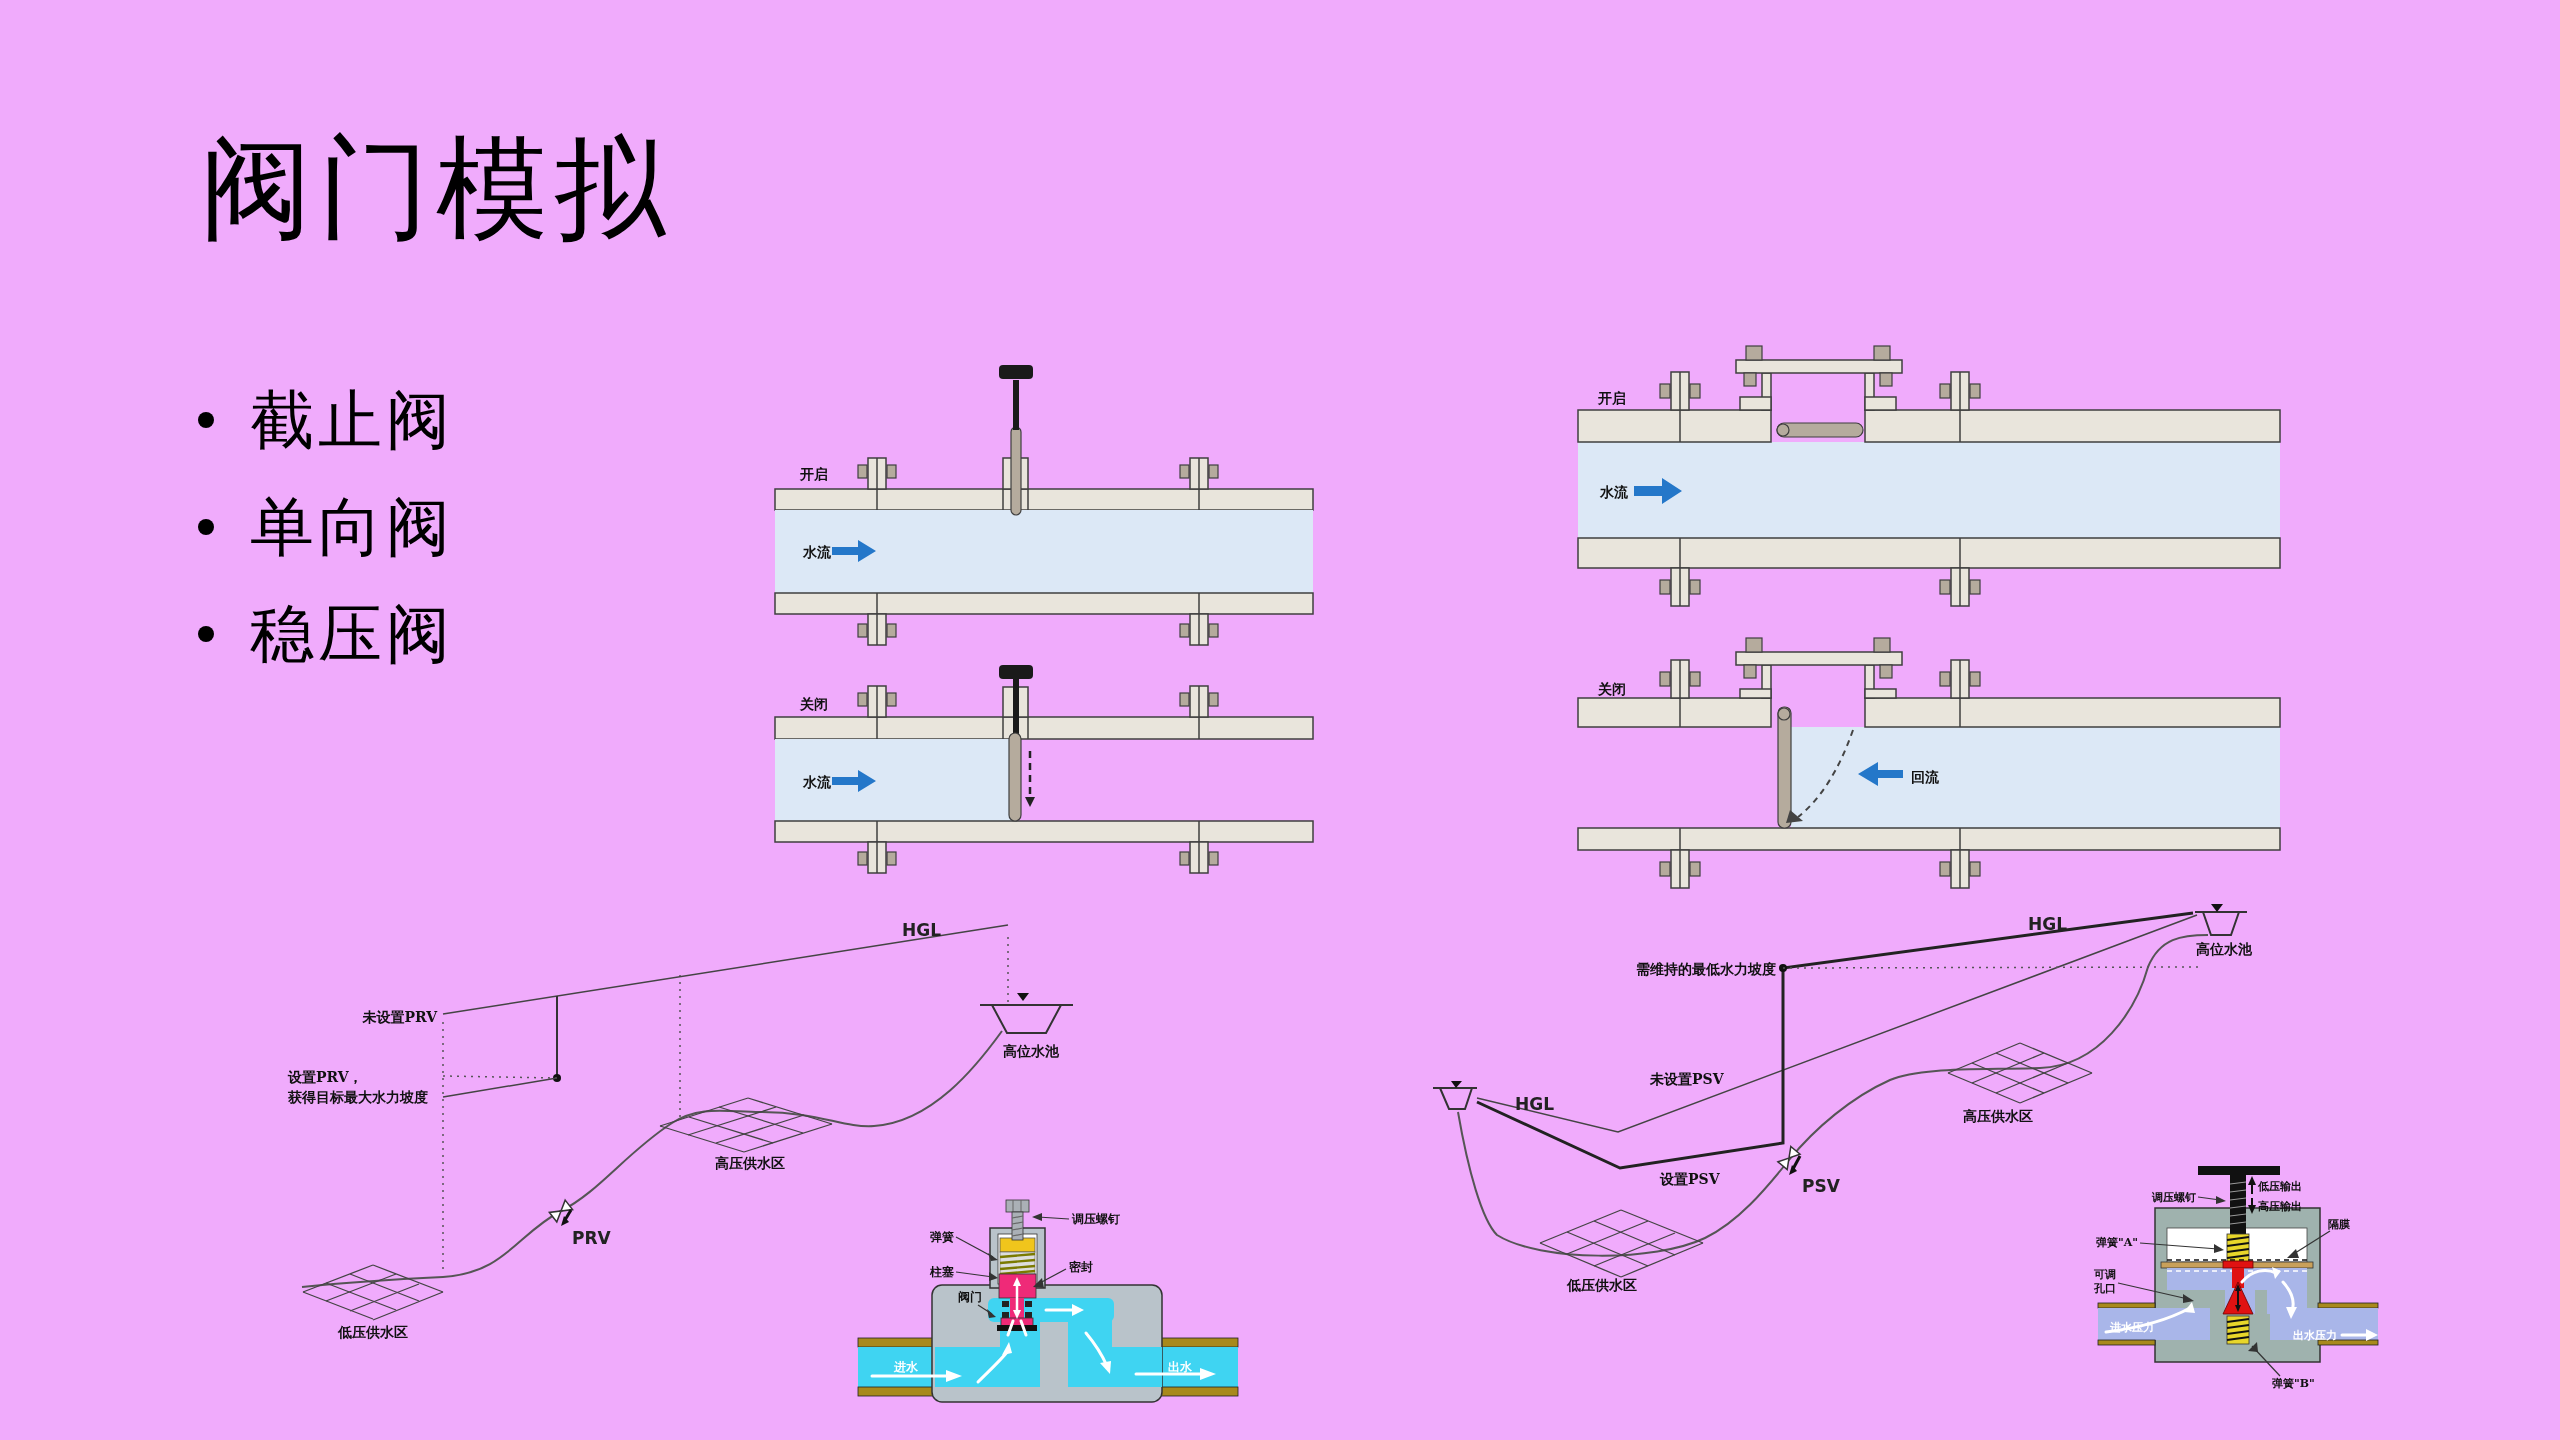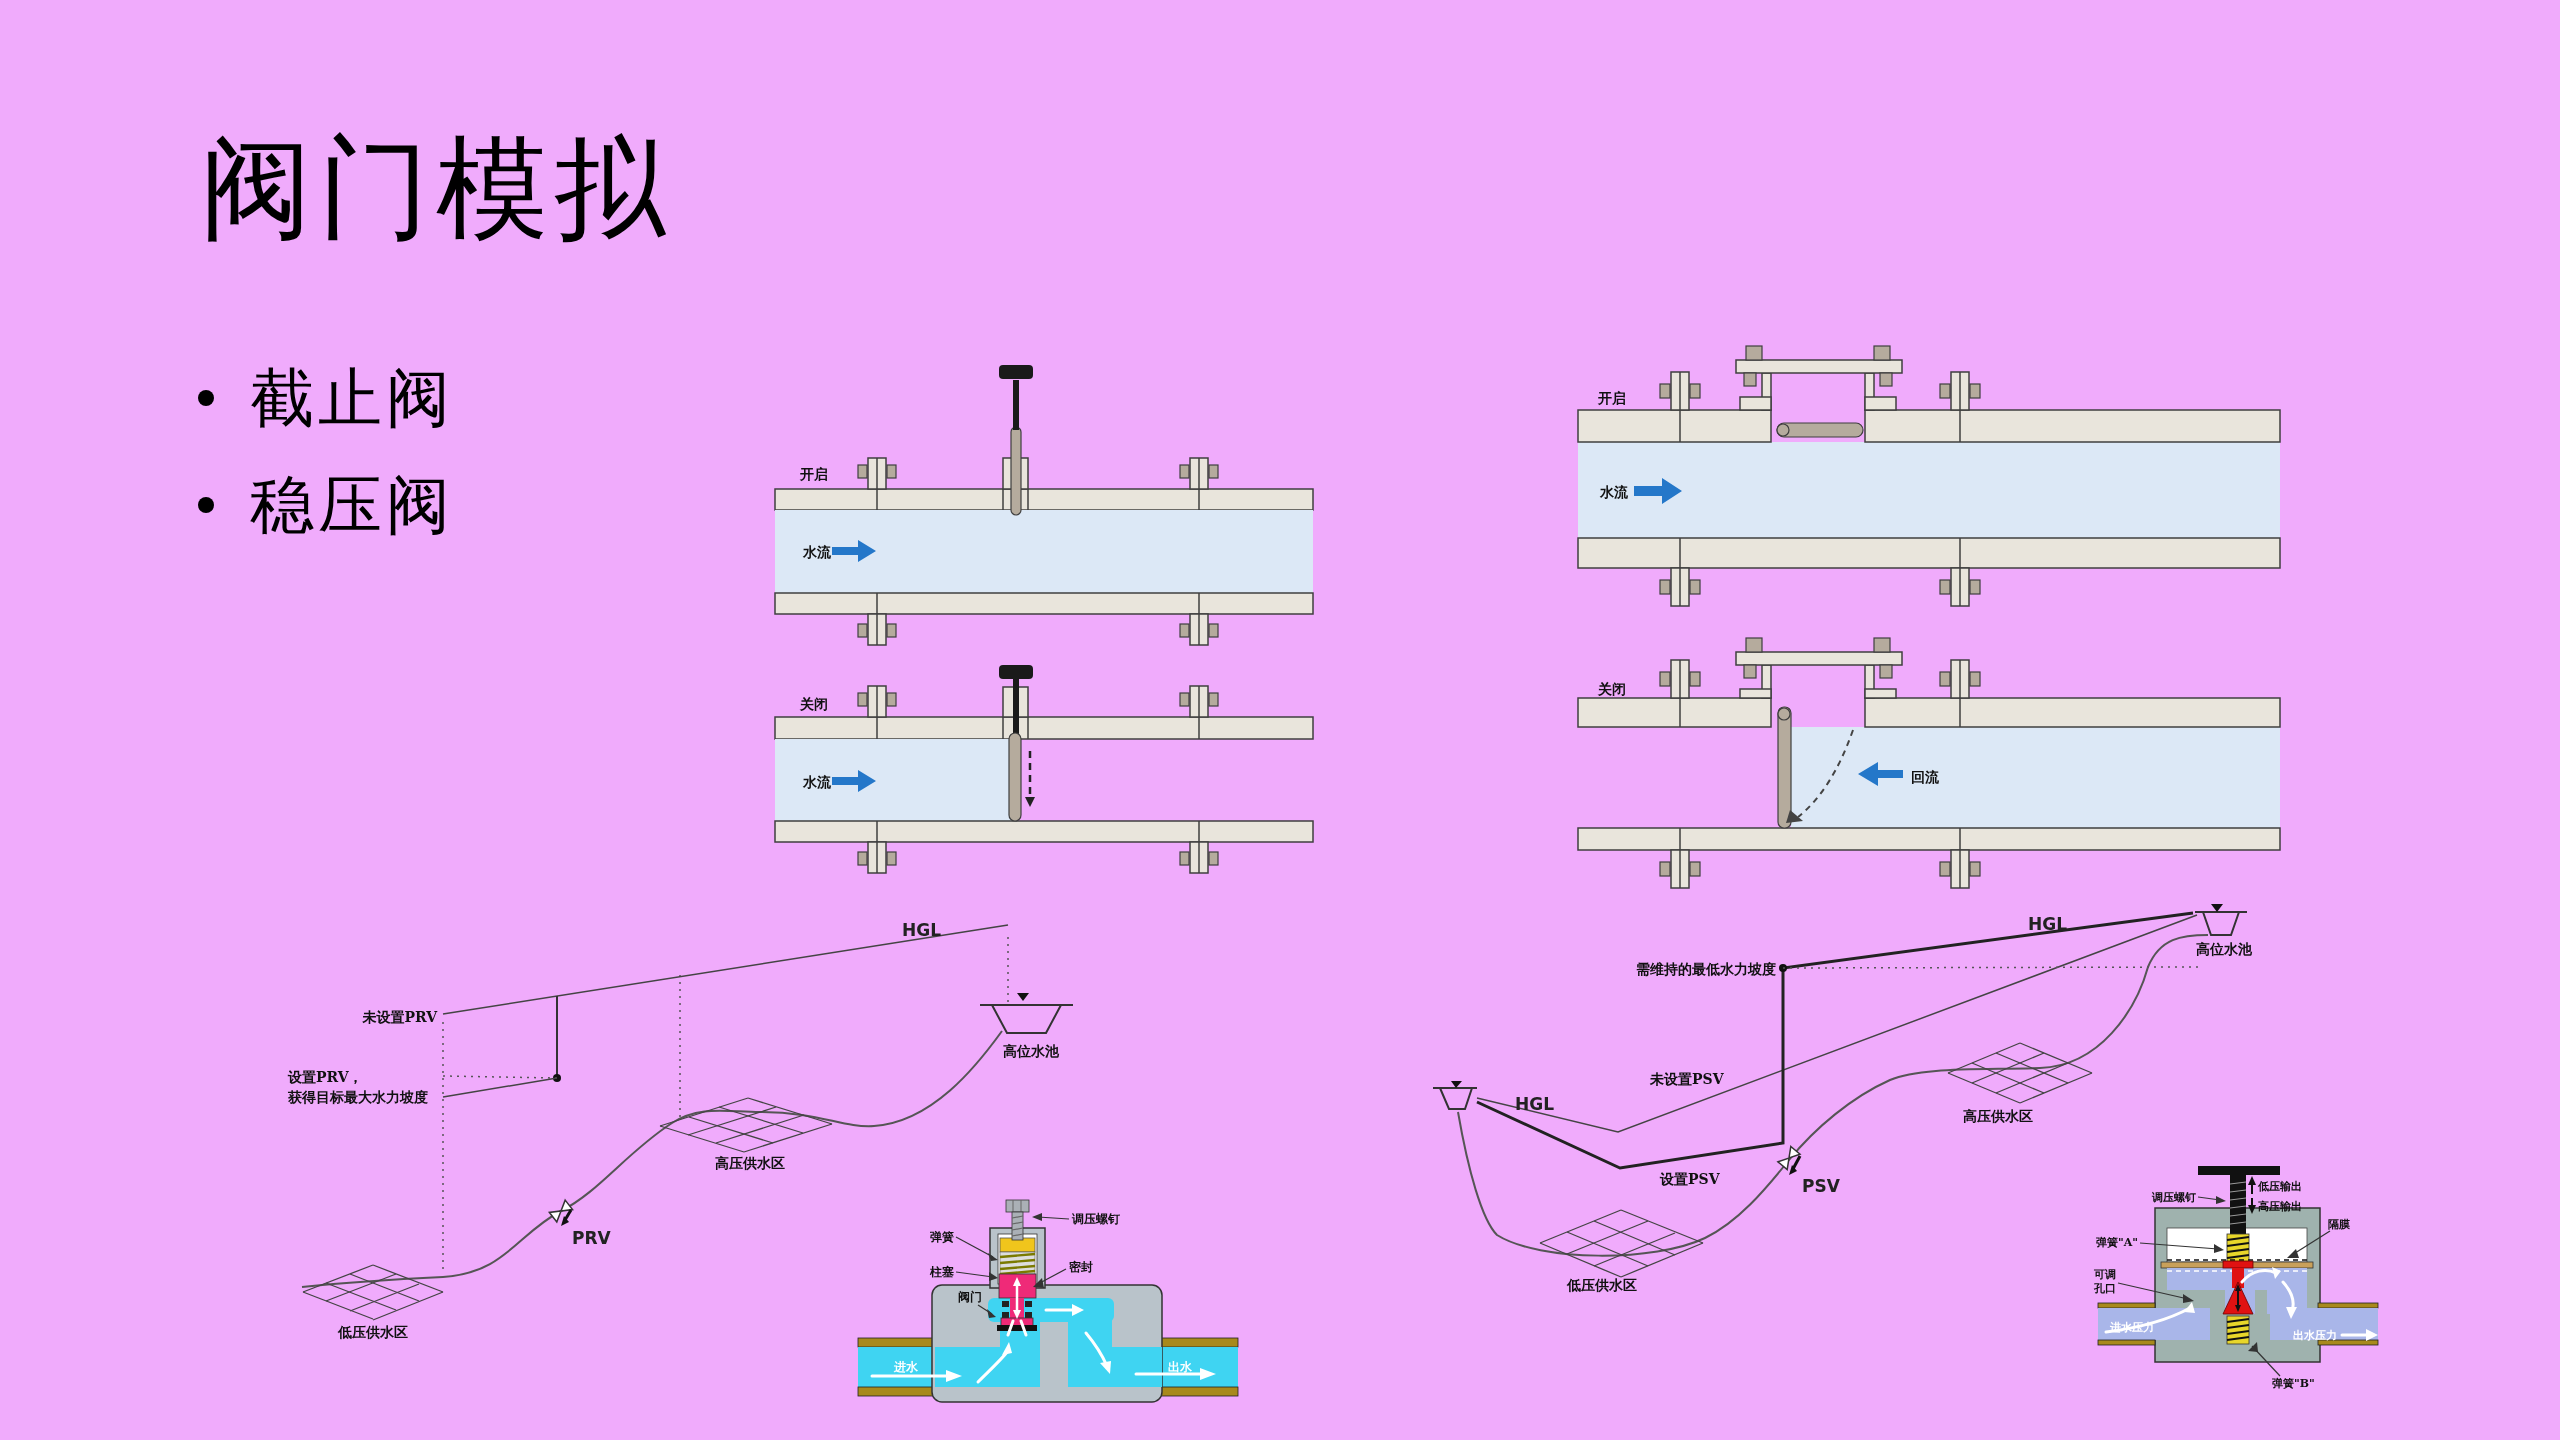--- a/index.html
+++ b/index.html
@@ -1,21 +1,21 @@
 <!DOCTYPE html>
 <html><head>
 <meta charset="utf-8">
 <style>
   * { margin:0; padding:0; box-sizing:border-box; }
   html,body { background:#fff; }
   .slide { position:relative; width:2560px; height:1440px; background:#f0abfc; overflow:hidden;
            font-family:"DejaVu Serif","Liberation Serif",serif; }
   .title { position:absolute; left:200px; top:124px; font-size:112px; line-height:1.15;
            color:#000; letter-spacing:6px; font-weight:400; }
-  .bullets { position:absolute; left:196px; top:366px; list-style:none; }
+  .bullets { position:absolute; left:196px; top:388px; list-style:none; }
   .bullets li { display:flex; align-items:center; height:64px; margin-bottom:43px; }
   .bullets .dot { width:16px; height:16px; border-radius:50%; background:#000; margin:0 36px 0 2px; flex:none; }
   .bullets .btxt { font-size:64px; color:#000; letter-spacing:4px; white-space:nowrap; }
   .dg { position:absolute; }
   svg text { user-select:none; }
   .w   { fill:#e9e5dc; stroke:#3f3f3f; stroke-width:1.5; }
   .wl  { fill:#dce8f6; }
   .b   { fill:#b5ab9d; stroke:#3f3f3f; stroke-width:1.2; }
   .j   { stroke:#3f3f3f; stroke-width:1.5; }
   .blu { fill:#2477c9; }
@@ -49,20 +49,24 @@
 
   <div class="title">阀门模拟</div>
 
   <ul class="bullets">
     <li>
         <span class="dot"></span>
         <span class="btxt">截止阀</span>
       </li>
     <li>
         <span class="dot"></span>
+        <span class="btxt">单向阀</span>
+      </li>
+    <li>
+        <span class="dot"></span>
         <span class="btxt">稳压阀</span>
       </li>
   </ul>
 
   <svg class="dg" style="left:770px;top:355px" width="570" height="550" viewBox="0 0 570 550">
 
     <g>
       <rect class="w" x="5" y="134" width="538" height="21"></rect>
       <rect class="wl" x="5" y="155" width="538" height="83"></rect>
       <rect class="w" x="5" y="238" width="538" height="21"></rect>

